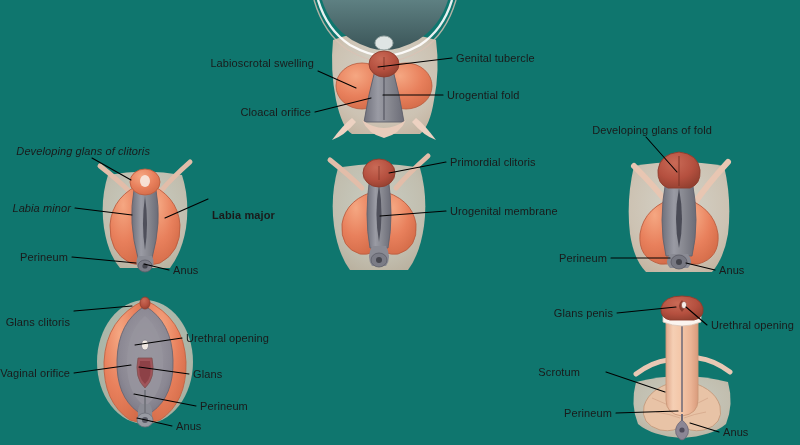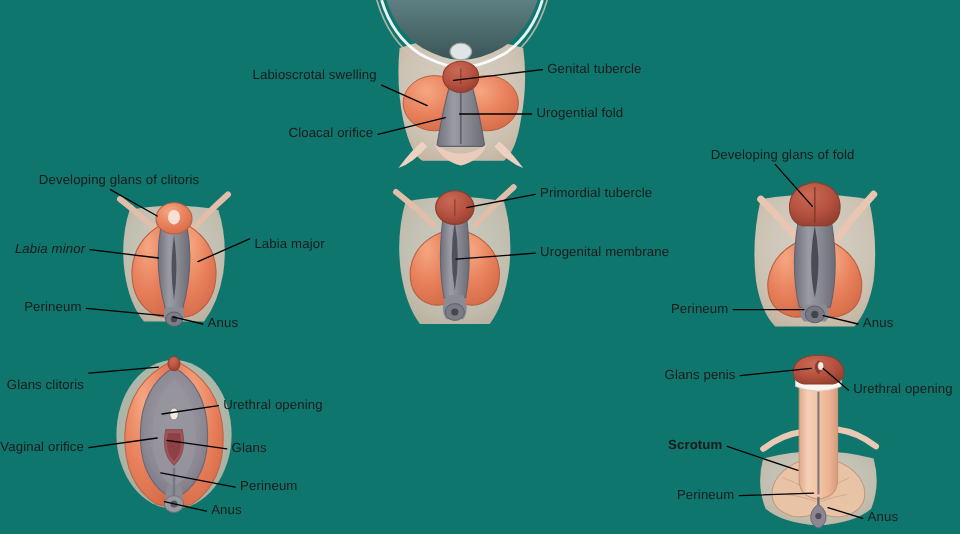--- a/index.html
+++ b/index.html
@@ -236,36 +236,36 @@
         <line x1="616" y1="413" x2="678" y2="411"></line>
         <line x1="719" y1="432" x2="690" y2="423"></line>
       </g>
   </svg>
 
   <div id="labels">
       <div class="lbl l" style="left: 456px; top: 58px;">Genital tubercle</div>
       <div class="lbl r" style="left: 314px; top: 63px;">Labioscrotal swelling</div>
       <div class="lbl l" style="left: 447px; top: 95px;">Urogential fold</div>
       <div class="lbl r" style="left: 311px; top: 112px;">Cloacal orifice</div>
-      <div class="lbl r" style="left: 166px; top: 151px;">Developing glans of clitoris</div>
+      <div class="lbl r" style="left: 150px; top: 151px; font-style: italic;">Developing glans of clitoris</div>
       <div class="lbl r" style="left: 71px; top: 208px; font-style: italic;">Labia minor</div>
-      <div class="lbl l" style="left: 212px; top: 204px;">Labia major</div>
+      <div class="lbl l" style="left: 212px; top: 215px; font-weight: bold;">Labia major</div>
       <div class="lbl r" style="left: 68px; top: 257px;">Perineum</div>
       <div class="lbl l" style="left: 173px; top: 270px;">Anus</div>
       <div class="lbl r" style="left: 712px; top: 130px;">Developing glans of fold</div>
       <div class="lbl r" style="left: 607px; top: 258px;">Perineum</div>
       <div class="lbl l" style="left: 719px; top: 270px;">Anus</div>
-      <div class="lbl l" style="left: 450px; top: 162px;">Primordial tubercle</div>
+      <div class="lbl l" style="left: 450px; top: 162px;">Primordial clitoris</div>
       <div class="lbl l" style="left: 450px; top: 211px;">Urogenital membrane</div>
       <div class="lbl r" style="left: 70px; top: 322px; padding-left: 40px;">Glans clitoris</div>
       <div class="lbl l" style="left: 186px; top: 338px;">Urethral opening</div>
       <div class="lbl r" style="left: 70px; top: 373px;">Vaginal orifice</div>
       <div class="lbl l" style="left: 193px; top: 374px;">Glans</div>
       <div class="lbl l" style="left: 200px; top: 406px;">Perineum</div>
       <div class="lbl l" style="left: 176px; top: 426px;">Anus</div>
       <div class="lbl r" style="left: 613px; top: 313px;">Glans penis</div>
       <div class="lbl l" style="left: 711px; top: 325px;">Urethral opening</div>
-      <div class="lbl r" style="left: 602px; top: 372px; font-weight: bold;">Scrotum</div>
+      <div class="lbl r" style="left: 580px; top: 372px;">Scrotum</div>
       <div class="lbl r" style="left: 612px; top: 413px;">Perineum</div>
       <div class="lbl l" style="left: 723px; top: 432px;">Anus</div>
     </div>
 
 </div>
 
 </body></html>

